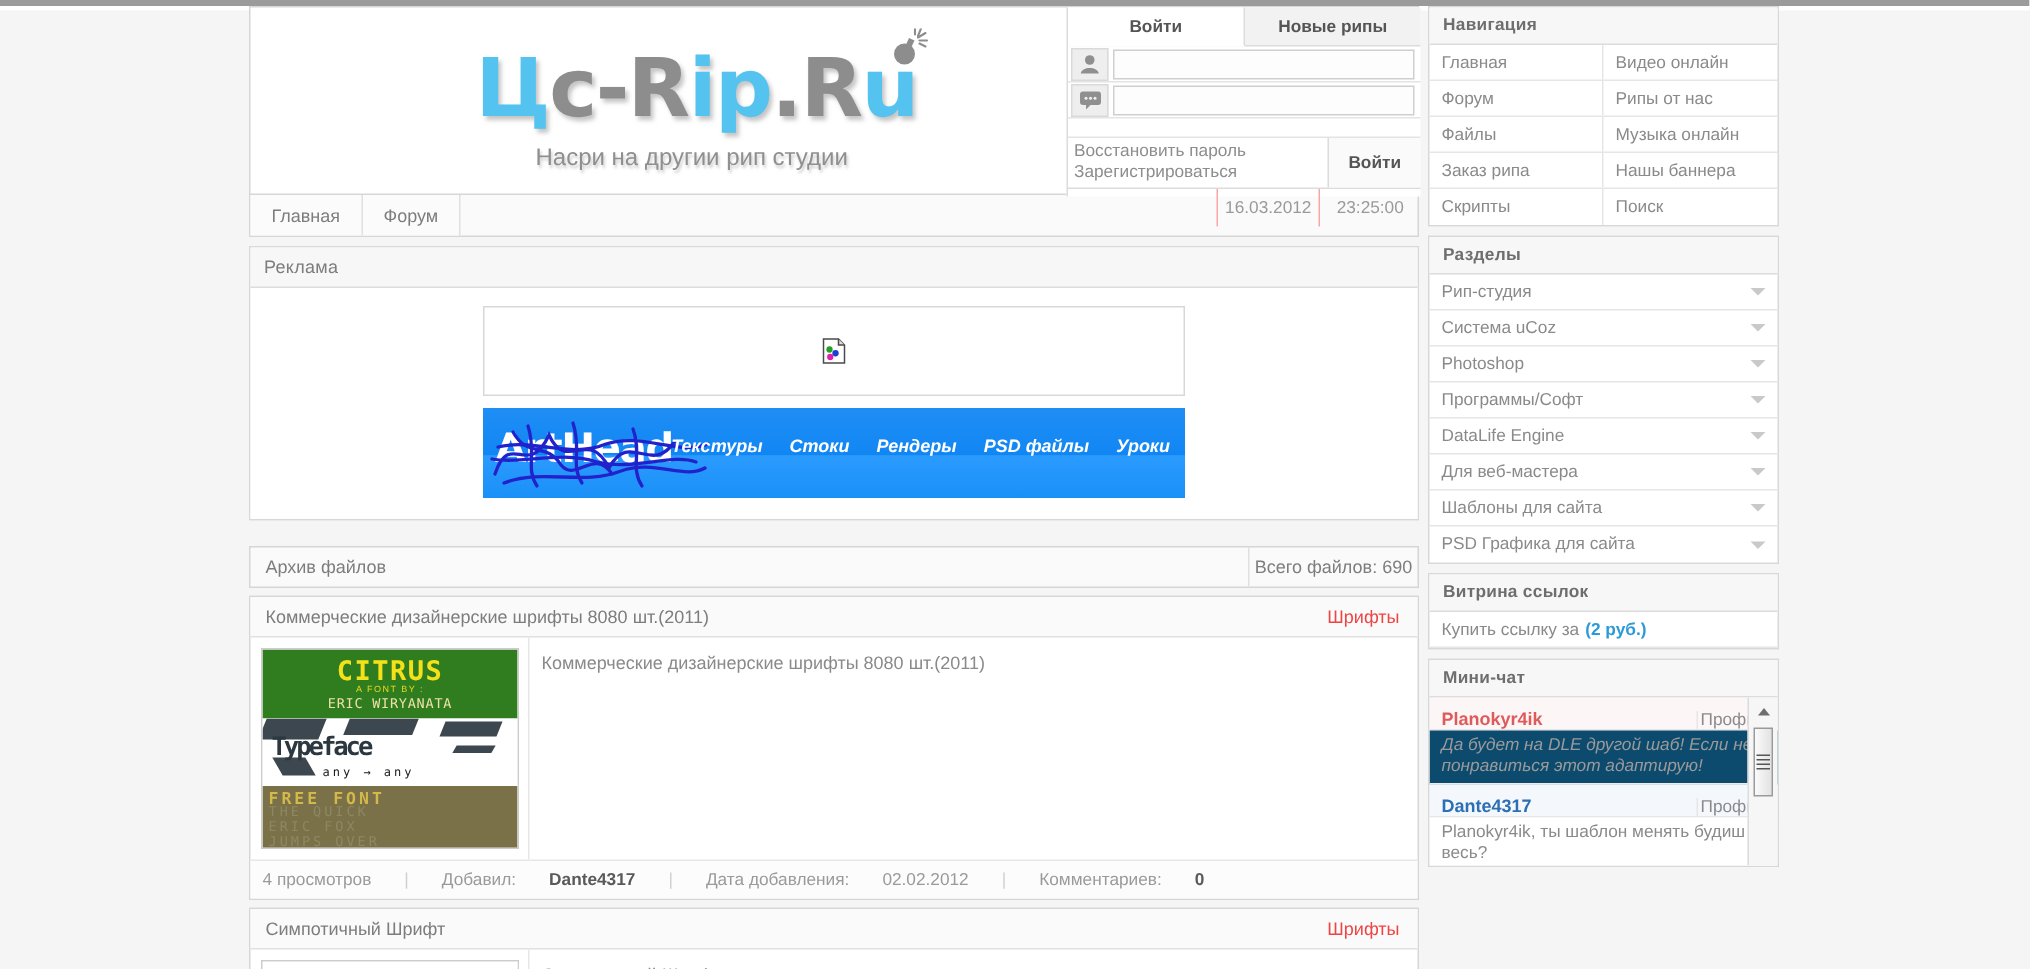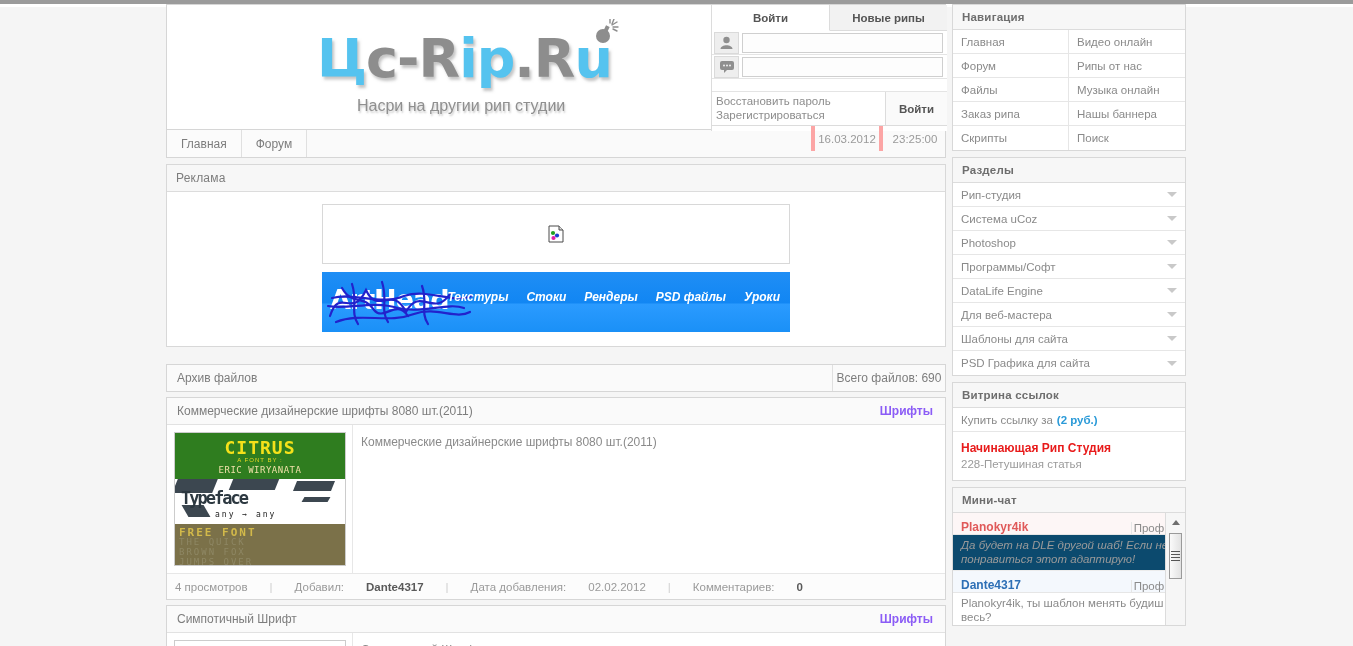--- a/index.html
+++ b/index.html
@@ -80,21 +80,21 @@
   #llinks a { color:#8d8d8d; text-decoration:none; display:block; font-size:11.5px; cursor:pointer; }
   #lsubmit {
     width:62px; border-left:1px solid #dcdcdc;
     display:flex; align-items:center; justify-content:center;
     font-weight:bold; font-size:11.5px; color:#555; background:#fafafa; cursor:pointer;
   }
   #ldate { display:flex; height:25px; }
   #ldate .sp { flex:1; }
   #ldate .dt, #ldate .tm {
     width:68px; display:flex; align-items:center; justify-content:center;
-    border-left:4px solid #fca5a5; font-size:11.5px; color:#9a9a9a;
+    border-left:1px solid #fca5a5; font-size:11.5px; color:#9a9a9a;
   }
 
   
   #topnav { height:28px; display:flex; background:#fafafa; border:1px solid #d6d6d6; border-top:none; }
   #topnav .nv {
     padding:0 14px; display:flex; align-items:center;
     border-right:1px solid #e0e0e0; font-size:12px; color:#7d7d7d; cursor:pointer;
     background:#fbfbfb;
   }
   #topnav .fill { flex:1; }
@@ -127,21 +127,21 @@
 
   
   #arch { margin-top:17px; display:flex; height:28px; background:#fafafa; border:1px solid #d6d6d6; }
   #arch .l { flex:1; display:flex; align-items:center; padding-left:10px; color:#7d7d7d; }
   #arch .r { width:113px; display:flex; align-items:center; justify-content:center; border-left:1px solid #e0e0e0; color:#7d7d7d; }
 
   
   .entry { margin-top:5px; border:1px solid #d6d6d6; background:#fff; }
   .entry-head { display:flex; height:27px; background:#fafafa; border-bottom:1px solid #e2e2e2; align-items:center; }
   .entry-head .t { flex:1; padding-left:10px; color:#7d7d7d; }
-  .entry-head .c { padding-right:12px; font-weight:bold; color:#8b5cf6; cursor:pointer; }
+  .entry-head .c { padding-right:12px; font-weight:normal; color:#ef4444; cursor:pointer; }
   .entry-body { display:flex; min-height:148px; }
   .thumb-cell { width:186px; padding:7px; border-right:1px solid #e7e7e7; }
   .thumb { width:172px; height:134px; border:1px solid #ccc; background:#fff; overflow:hidden; }
   .entry-text { flex:1; padding:10px 0 0 8px; color:#8a8a8a; }
   .entry-foot {
     height:26px; display:flex; align-items:center; gap:22px;
     border-top:1px solid #e7e7e7; background:#fcfcfc; padding-left:8px; font-size:11.5px; color:#9a9a9a;
   }
   .entry-foot b { color:#5a5a5a; }
   .entry-foot .sep { color:#cfcfcf; }
@@ -362,21 +362,21 @@
               <div class="blk" style="left:56px;top:0;width:46px;height:11px;transform:skewX(-22deg)"></div>
               <div class="blk" style="left:120px;top:2px;width:38px;height:10px;transform:skewX(-22deg)"></div>
               <div class="blk" style="left:10px;top:26px;width:22px;height:12px;transform:skewX(30deg)"></div>
               <div class="blk" style="left:128px;top:18px;width:26px;height:5px;transform:skewX(-30deg)"></div>
               <div class="word">Typeface</div>
               <div class="sub">any  →  any</div>
             </div>
             <div class="cit3">
               <div class="a">FREE FONT</div>
               <div class="b">THE QUICK</div>
-              <div class="c">BROWN FOX</div>
+              <div class="c">ERIC FOX</div>
               <div class="d">JUMPS OVER</div>
             </div>
           </div>
         </div>
         <div class="entry-text">Коммерческие дизайнерские шрифты 8080 шт.(2011)</div>
       </div>
       <div class="entry-foot">
         <span>4 просмотров</span>
         <span class="sep">|</span>
         <span>Добавил:</span>
@@ -465,24 +465,20 @@
         <span class="caret"></span>
       </div>
     </div>
 
     <div class="panel rpanel">
       <div class="panel-head">Витрина ссылок</div>
       <div class="link-buy">
         <span>Купить ссылку за</span>
         <b>(2 руб.)</b>
       </div>
-      <div class="link-ad">
-        <div class="ttl">Начинающая Рип Студия</div>
-        <div class="sub">228-Петушиная статья</div>
-      </div>
     </div>
 
     <div class="panel rpanel">
       <div class="panel-head">Мини-чат</div>
       <div id="chat-body">
         <div class="chat-name red">
           <span class="nm">Planokyr4ik</span>
           <span class="pf">Профиль</span>
         </div>
         <div class="chat-msg tint">Да будет на DLE другой шаб! Если не понравиться этот адаптирую!</div>

